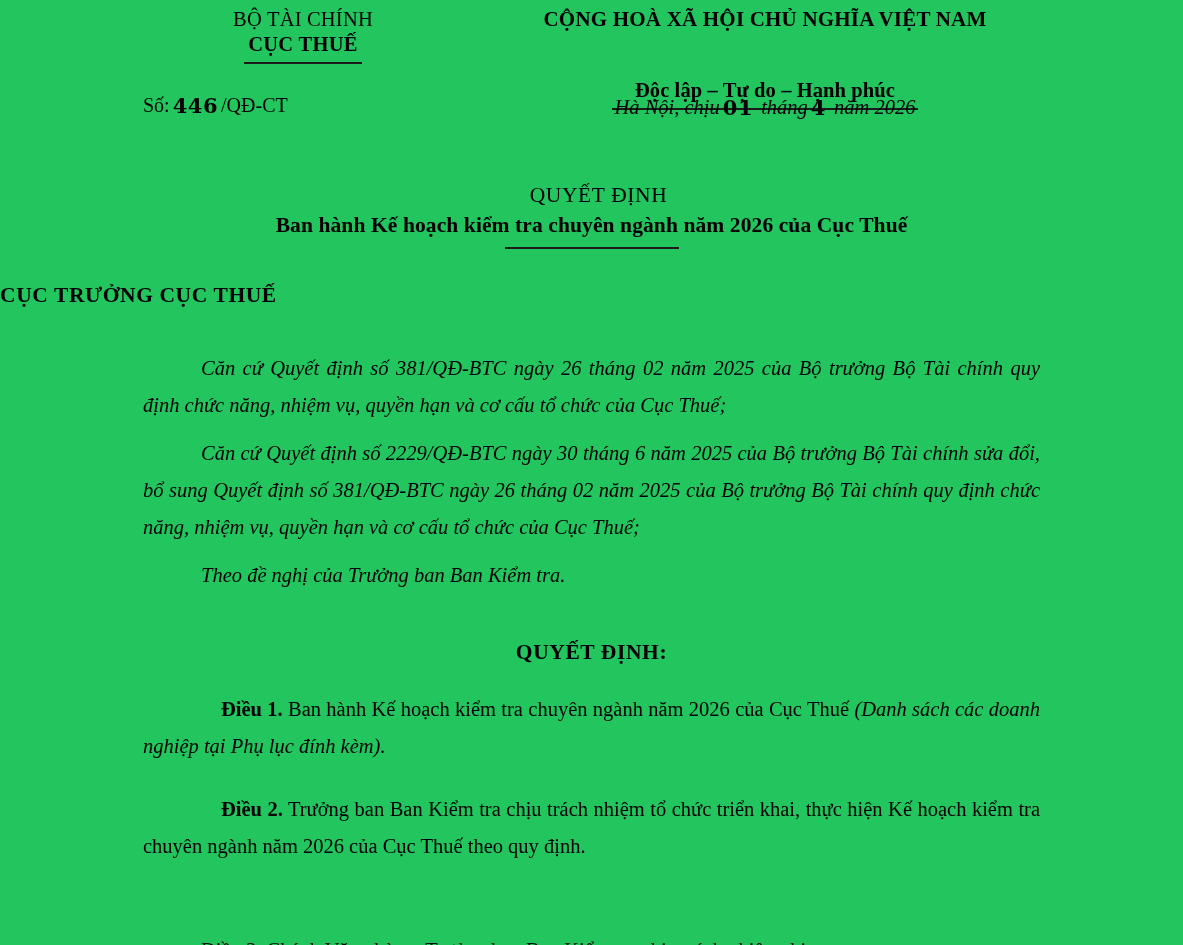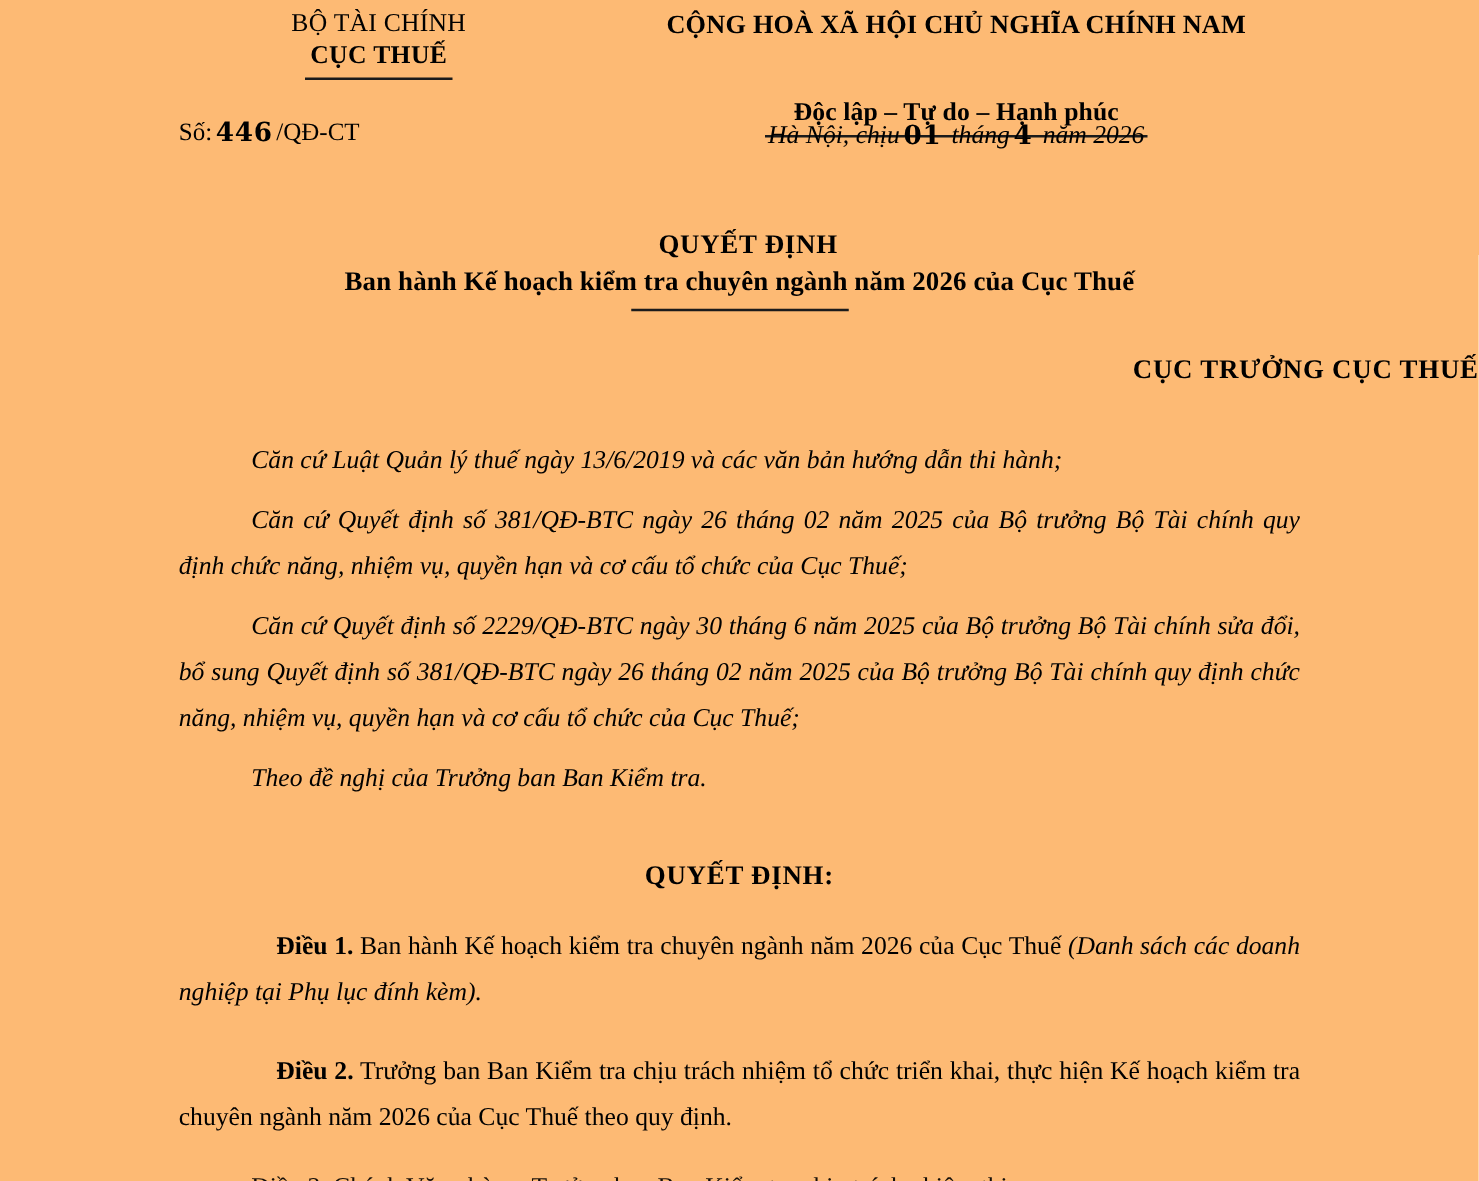--- a/index.html
+++ b/index.html
@@ -6,21 +6,21 @@
   html, body {
     margin: 0;
     padding: 0;
     background: #ffffff;
   }
 
   #page {
     position: relative;
     width: 1183px;
     height: 945px;
-    background: #fdba74;
+    background: #22c55e;
     overflow: hidden;
     font-family: "Liberation Serif", "DejaVu Serif", serif;
     color: #000000;
     -webkit-font-smoothing: antialiased;
   }
 
   
   .letterhead {
     position: absolute;
     top: 6px;
@@ -123,21 +123,21 @@
   .title-block {
     position: absolute;
     top: 180px;
     left: 0;
     width: 1183px;
     text-align: center;
   }
 
   .doc-type {
     font-size: 21.5px;
-    font-weight: bold;
+    font-weight: normal;
     letter-spacing: 0.6px;
     line-height: 30px;
     margin-left: 14px;
   }
 
   .doc-subject {
     font-size: 21.5px;
     font-weight: bold;
     line-height: 30px;
     letter-spacing: 0.1px;
@@ -147,21 +147,21 @@
     width: 174px;
     border-top: 2.2px solid #1b1b1b;
     margin: 7px auto 0 auto;
   }
 
   .issuer {
     position: absolute;
     top: 283px;
     left: 0;
     width: 1183px;
-    text-align: right;
+    text-align: left;
     font-size: 21.5px;
     font-weight: bold;
     letter-spacing: 0.6px;
   }
 
   
   .body {
     position: absolute;
     top: 350px;
     left: 143px;
@@ -230,21 +230,21 @@
 
   <div class="letterhead">
 
     <div class="lh-left">
       <div class="org-line1">BỘ TÀI CHÍNH</div>
       <div class="org-line2">CỤC THUẾ</div>
       <div class="rule rule-left"></div>
     </div>
 
     <div class="lh-right">
-      <div class="nation-line1">CỘNG HOÀ XÃ HỘI CHỦ NGHĨA CHÍNH NAM</div>
+      <div class="nation-line1">CỘNG HOÀ XÃ HỘI CHỦ NGHĨA VIỆT NAM</div>
       <div class="nation-line2">Độc lập – Tự do – Hạnh phúc</div>
       <div class="rule rule-right"></div>
     </div>
 
     <div class="doc-number">
       <span>Số:</span><span class="stamped">446</span><span>/QĐ-CT</span>
     </div>
 
     <div class="doc-date">
       <span>Hà Nội, chịu</span><span class="stamped">01</span>
@@ -257,21 +257,20 @@
   <div class="title-block">
     <div class="doc-type">QUYẾT ĐỊNH</div>
     <div class="doc-subject">Ban hành Kế hoạch kiểm tra chuyên ngành năm 2026 của Cục Thuế</div>
     <div class="rule-title"></div>
   </div>
 
   <div class="issuer">CỤC TRƯỞNG CỤC THUẾ</div>
 
   <div class="body">
 
-    <p class="recital">Căn cứ Luật Quản lý thuế ngày 13/6/2019 và các văn bản hướng dẫn thi hành;</p>
 
     <p class="recital">Căn cứ Quyết định số 381/QĐ-BTC ngày 26 tháng 02 năm 2025 của Bộ trưởng Bộ Tài chính quy định chức năng, nhiệm vụ, quyền hạn và cơ cấu tổ chức của Cục Thuế;</p>
 
     <p class="recital">Căn cứ Quyết định số 2229/QĐ-BTC ngày 30 tháng 6 năm 2025 của Bộ trưởng Bộ Tài chính sửa đổi, bổ sung Quyết định số 381/QĐ-BTC ngày 26 tháng 02 năm 2025 của Bộ trưởng Bộ Tài chính quy định chức năng, nhiệm vụ, quyền hạn và cơ cấu tổ chức của Cục Thuế;</p>
 
     <p class="recital last">Theo đề nghị của Trưởng ban Ban Kiểm tra.</p>
 
     <div class="decide-head">QUYẾT ĐỊNH:</div>
 
     <p class="article">

